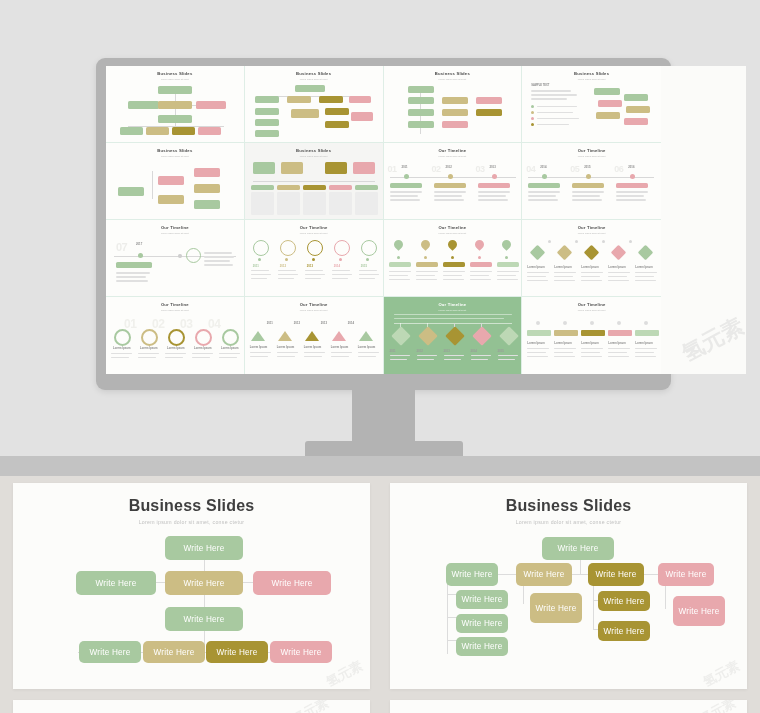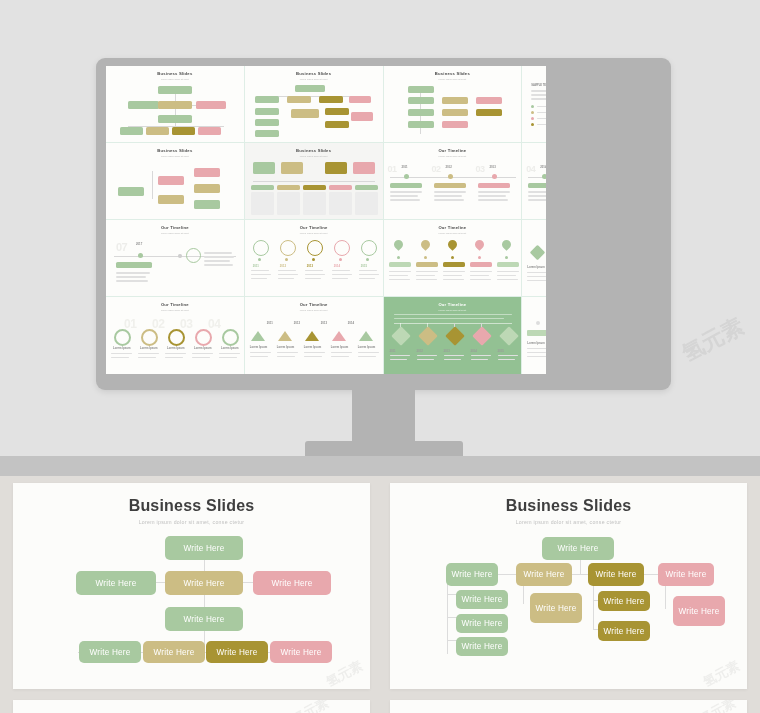--- a/index.html
+++ b/index.html
@@ -10,21 +10,21 @@
   }
 
   
   .wall{position:absolute;left:0;top:0;width:760px;height:456px;background:#e2e2e2;}
   .desk-edge{position:absolute;left:0;top:456px;width:760px;height:20px;background:#c3c3c3;}
   .floor{position:absolute;left:0;top:476px;width:760px;height:237px;background:#e0ddd9;}
 
   
   .monitor{position:absolute;left:96px;top:58px;width:575px;height:332px;
     background:#b3b3b3;border-radius:9px;box-shadow:0 2px 6px rgba(0,0,0,.10);}
-  .screen{position:absolute;left:10px;top:8px;width:440px;height:308px;background:#fbfbf9;overflow:hidden;}
+  .screen{position:absolute;left:10px;top:8px;width:640px;height:308px;background:#fbfbf9;overflow:hidden;}
   .neck{position:absolute;left:352px;top:390px;width:63px;height:56px;background:#b3b3b3;}
   .base{position:absolute;left:305px;top:441px;width:158px;height:15px;background:#b3b3b3;border-radius:3px 3px 0 0;}
 
   
   .grid{position:absolute;left:0;top:0;width:555px;height:308px;
     display:grid;grid-template-columns:repeat(4,1fr);grid-template-rows:repeat(4,1fr);}
   .thumb{position:relative;background:#fdfdfb;border-right:1px solid #dfeee6;border-bottom:1px solid #dfeee6;overflow:hidden;}
   .thumb:nth-child(4n){border-right:none;}
   .thumb:nth-child(n+13){border-bottom:none;}
   .thumb.alt{background:#f5f5f3;}

